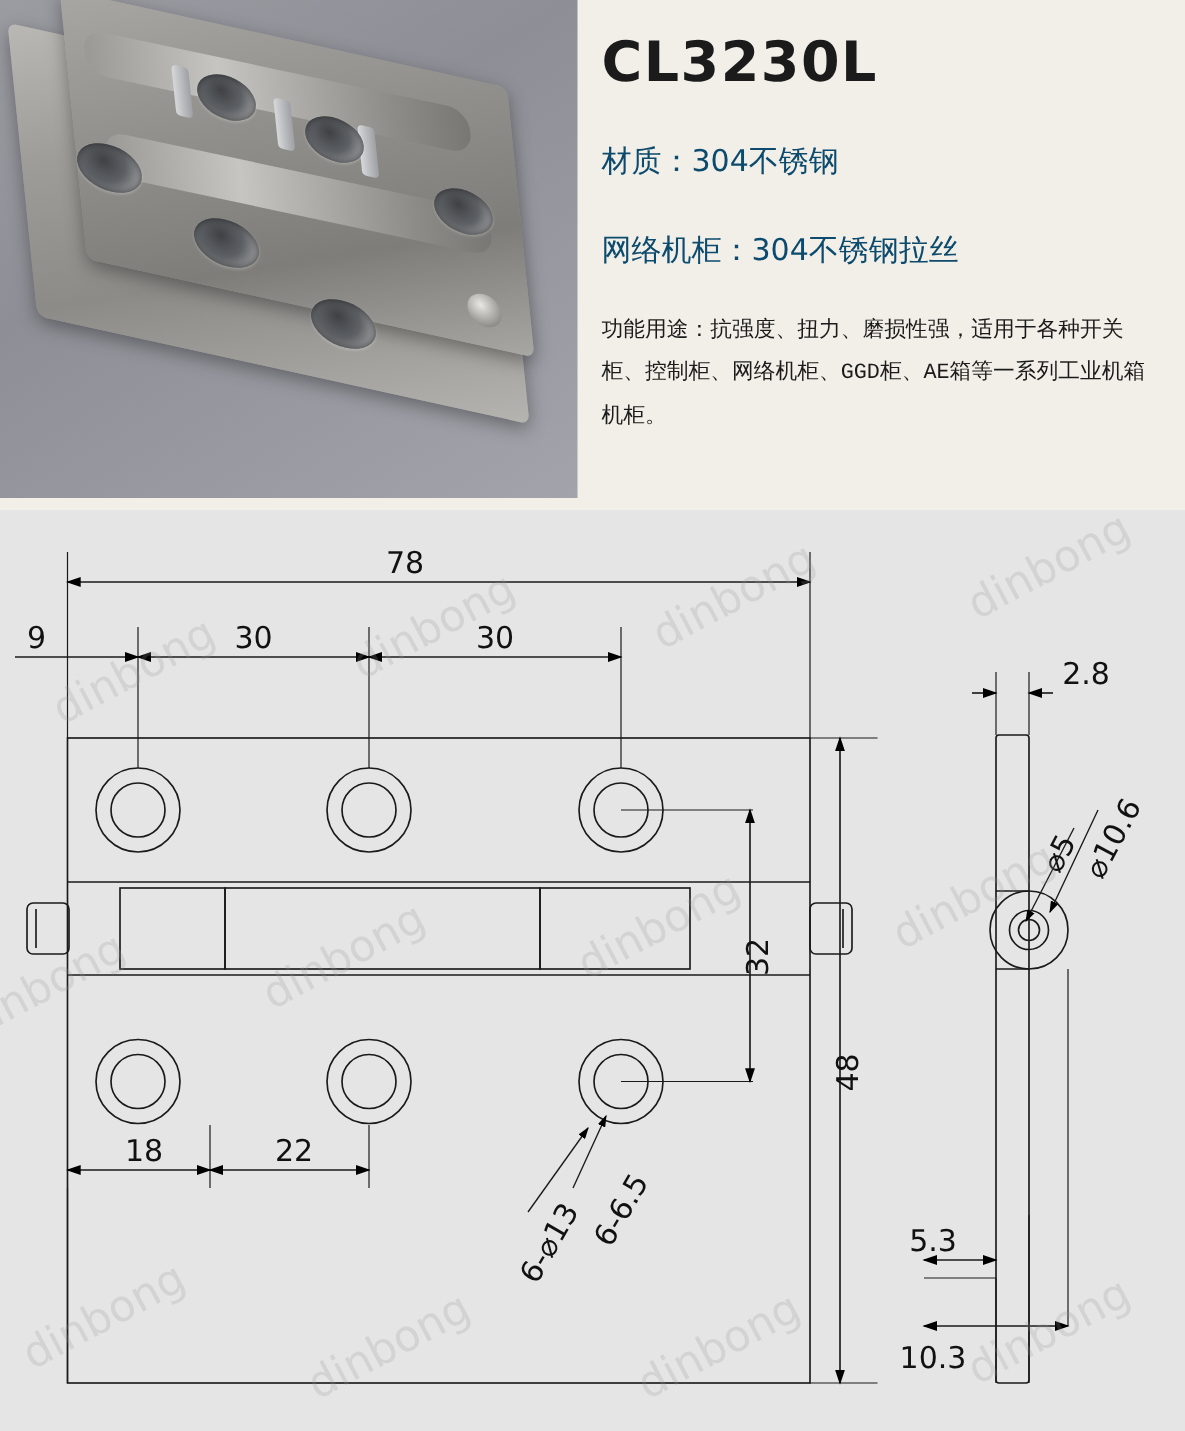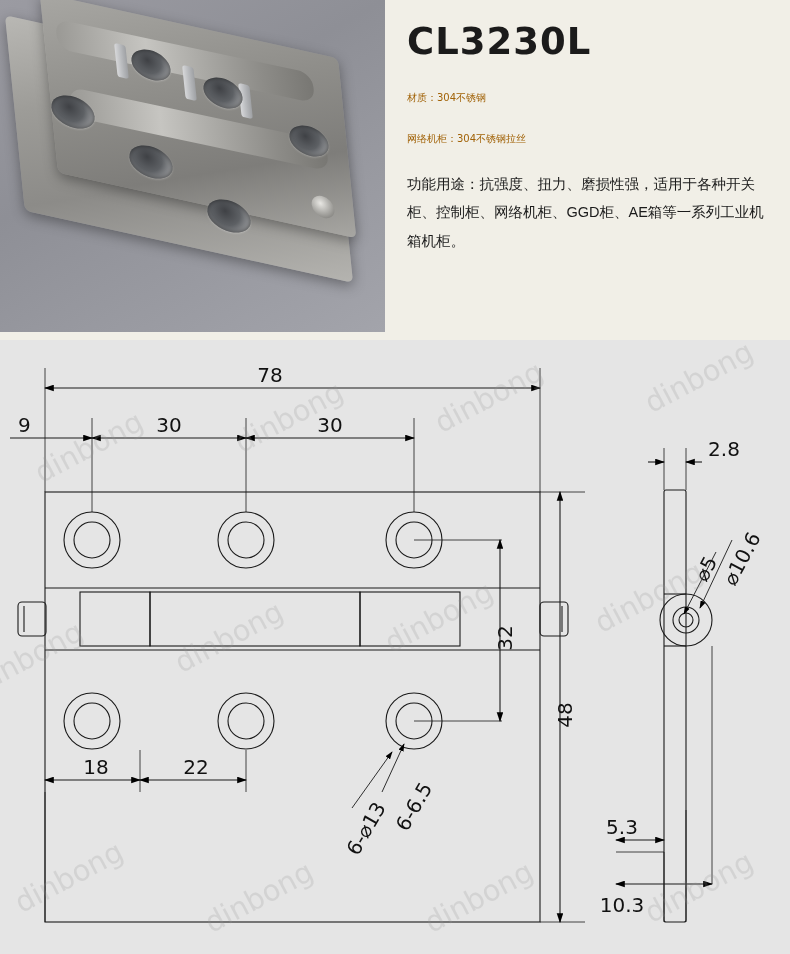--- a/index.html
+++ b/index.html
@@ -80,43 +80,43 @@
     width: 22px; height: 22px;
     border-radius: 50%;
     background: radial-gradient(circle at 40% 35%, #e8e7e3, #9f9e9a 60%, #6e6d6a 100%);
     transform: rotate(-6deg) skewY(18deg);
   }
 
   .info-pane {
     position: absolute;
     left: 385px; top: 0;
     width: 405px; height: 332px;
-    padding: 12px 24px 0 22px;
+    padding: 12px 24px 0 16px;
     box-sizing: border-box;
   }
   .product-title {
     font-size: 37px;
     font-weight: bold;
     letter-spacing: 1px;
     color: #1b1b1b;
     margin: 8px 0 26px 0;
     font-family: "DejaVu Sans", sans-serif;
   }
   .spec-line {
-    font-size: 10px;
-    color: #a16207;
+    font-size: 20px;
+    color: #0c4a6e;
     margin-bottom: 22px;
     line-height: 1.85;
     font-family: "DejaVu Sans", sans-serif;
   }
   .spec-block {
     font-size: 14.5px;
     color: #1b1b1b;
     line-height: 1.95;
-    font-family: Liberation Sans, sans-serif;
+    font-family: Liberation Mono, monospace;
   }
 
   
   .drawing-area {
     position: absolute;
     left: 0; top: 340px;
     width: 790px; height: 614px;
     background: #e5e5e5;
   }
   svg.tech { display: block; }

